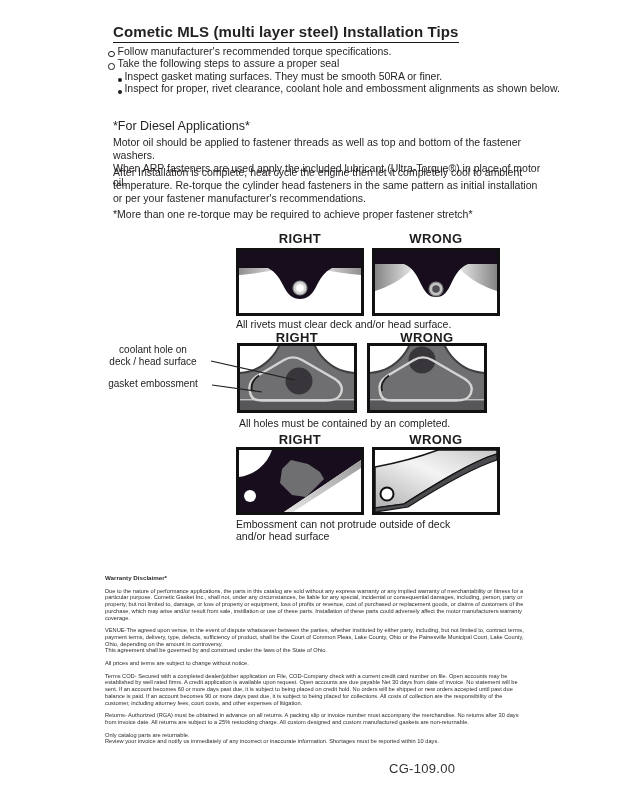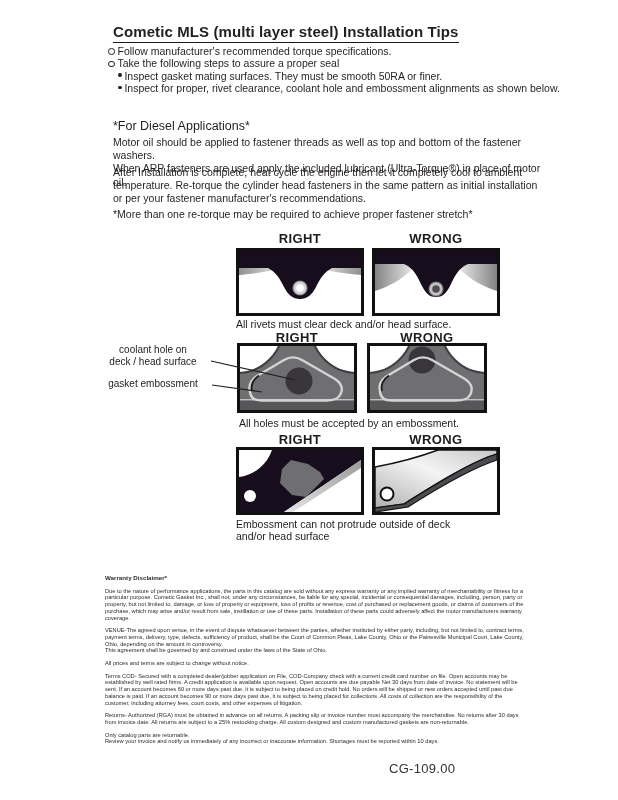--- a/index.html
+++ b/index.html
@@ -8,21 +8,21 @@
     font-family:"Liberation Sans","DejaVu Sans",sans-serif;color:#231f20;
   }
   .abs{position:absolute;}
   
   .doc-title{
     left:113px;top:23px;font-size:15px;font-weight:700;
     border-bottom:1.6px solid #1a1a1a;padding-bottom:2px;letter-spacing:.1px;
   }
   
   .tips{left:108px;top:45px;font-size:10.5px;line-height:12.3px;width:460px;}
-  .tip-row{display:flex;align-items:flex-start;}
+  .tip-row{display:flex;align-items:flex-end;}
   .tip-row .marker{
     width:4.5px;height:4.5px;border:1px solid #231f20;border-radius:50%;
     margin:3.4px 3px 0 0;flex:0 0 auto;background:#fff;
   }
   .tip-sub{margin-left:10px;}
   .tip-sub .marker{background:#231f20;width:3.8px;height:3.8px;border:none;margin:3.8px 2.6px 0 0;}
   
   .sec-heading{left:113px;top:119px;font-size:12.5px;font-weight:400;}
   .body-par{left:113px;font-size:10.5px;line-height:13.2px;width:440px;white-space:pre-line;}
   
@@ -152,21 +152,21 @@
   </div>
 
   <div class="abs annot" style="left:95px;top:344px;width:116px;">coolant hole on
 deck / head surface</div>
   <div class="abs annot" style="left:95px;top:378px;width:116px;">gasket embossment</div>
   <svg class="abs" style="left:205px;top:340px;pointer-events:none;" width="112" height="60" viewBox="0 0 112 60">
     <line x1="6" y1="21" x2="90" y2="40" stroke="#231f20" stroke-width="1.2"></line>
     <line x1="7" y1="45" x2="57" y2="52" stroke="#231f20" stroke-width="1.2"></line>
   </svg>
 
-  <div class="abs caption" style="left:239px;top:417px;">All holes must be accepted by an embossment.</div>
+  <div class="abs caption" style="left:239px;top:417px;">All holes must be contained by an completed.</div>
 
   <div class="abs rw-label" style="left:236px;top:432px;width:128px;">RIGHT</div>
   <div class="abs rw-label" style="left:372px;top:432px;width:128px;">WRONG</div>
 
   <div class="panel" style="left:236px;top:447px;">
     <svg width="128" height="68" viewBox="0 0 128 68">
       <defs>
         <linearGradient id="edge3R" x1="0" y1="1" x2="1" y2="0">
           <stop offset="0" stop-color="#e6e6e6"></stop>
             <stop offset="1" stop-color="#9a9a9a"></stop>

